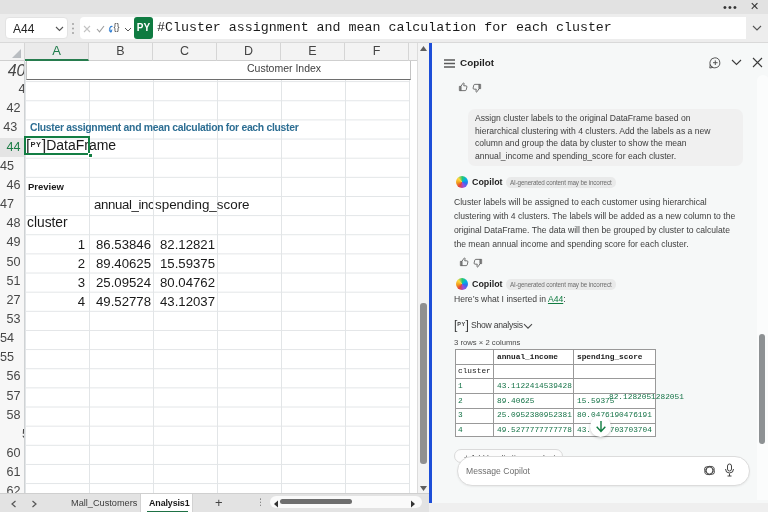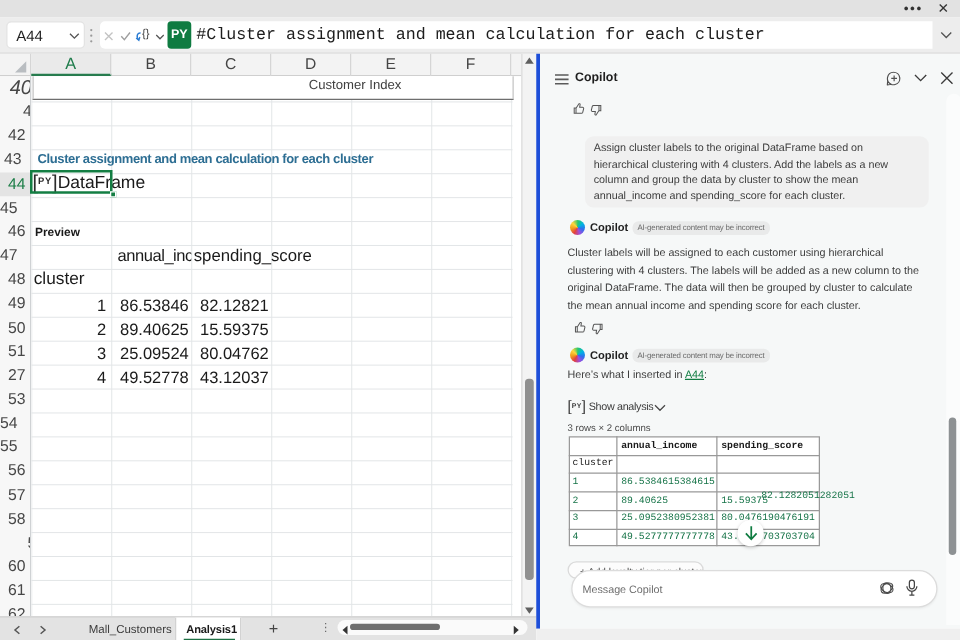--- a/index.html
+++ b/index.html
@@ -238,21 +238,21 @@
   <div class="abs" style="left:23px;top:320.7px;width:200.5px;height:1px;background:#999;"></div>
   <div class="abs" style="left:23px;top:335.4px;width:200.5px;height:1px;background:#999;"></div>
   <div class="abs" style="left:23px;top:350.1px;width:200.5px;height:1px;background:#999;"></div>
   <div class="abs" style="left:23px;top:364.8px;width:200.5px;height:1px;background:#999;"></div>
   <div class="abs" style="left:23px;top:379.5px;width:200.5px;height:1px;background:#999;"></div>
 
   <div class="abs nw" style="left:65px;top:310px;font-family:'Liberation Mono',monospace;font-size:7.8px;font-weight:bold;color:#1a1a1a;">annual_income</div>
   <div class="abs nw" style="left:145px;top:310px;font-family:'Liberation Mono',monospace;font-size:7.8px;font-weight:bold;color:#1a1a1a;">spending_score</div>
   <div class="abs nw" style="left:26px;top:324px;font-family:'Liberation Mono',monospace;font-size:7.8px;color:#1a1a1a;">cluster</div>
   <div class="abs nw" style="left:26px;top:339px;font-family:'Liberation Mono',monospace;font-size:7.8px;color:#157347;">1</div>
-  <div class="abs nw" style="left:65px;top:339px;font-family:'Liberation Mono',monospace;font-size:7.8px;color:#157347;">86.5384615384615</div>
+  <div class="abs nw" style="left:65px;top:339px;font-family:'Liberation Mono',monospace;font-size:7.8px;color:#157347;">43.1122414539428</div>
   <div class="abs nw" style="left:145px;top:350px;font-family:'Liberation Mono',monospace;font-size:7.8px;color:#157347;margin-left:32px;">82.1282051282051</div>
   <div class="abs nw" style="left:26px;top:354px;font-family:'Liberation Mono',monospace;font-size:7.8px;color:#157347;">2</div>
   <div class="abs nw" style="left:65px;top:354px;font-family:'Liberation Mono',monospace;font-size:7.8px;color:#157347;">89.40625</div>
   <div class="abs nw" style="left:145px;top:354px;font-family:'Liberation Mono',monospace;font-size:7.8px;color:#157347;">15.59375</div>
   <div class="abs nw" style="left:26px;top:368px;font-family:'Liberation Mono',monospace;font-size:7.8px;color:#157347;">3</div>
   <div class="abs nw" style="left:65px;top:368px;font-family:'Liberation Mono',monospace;font-size:7.8px;color:#157347;">25.0952380952381</div>
   <div class="abs nw" style="left:145px;top:368px;font-family:'Liberation Mono',monospace;font-size:7.8px;color:#157347;">80.0476190476191</div>
   <div class="abs nw" style="left:26px;top:383px;font-family:'Liberation Mono',monospace;font-size:7.8px;color:#157347;">4</div>
   <div class="abs nw" style="left:65px;top:383px;font-family:'Liberation Mono',monospace;font-size:7.8px;color:#157347;">49.5277777777778</div>
   <div class="abs nw" style="left:145px;top:383px;font-family:'Liberation Mono',monospace;font-size:7.8px;color:#157347;">43.1203703703704</div>

